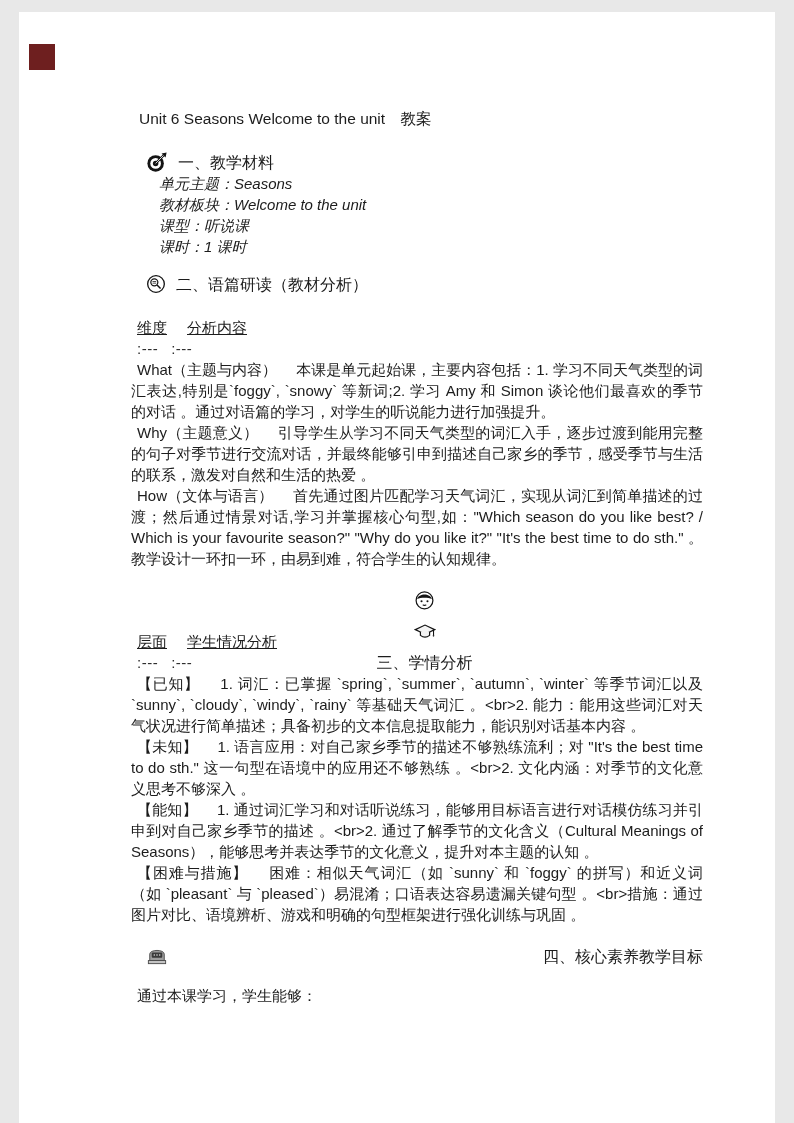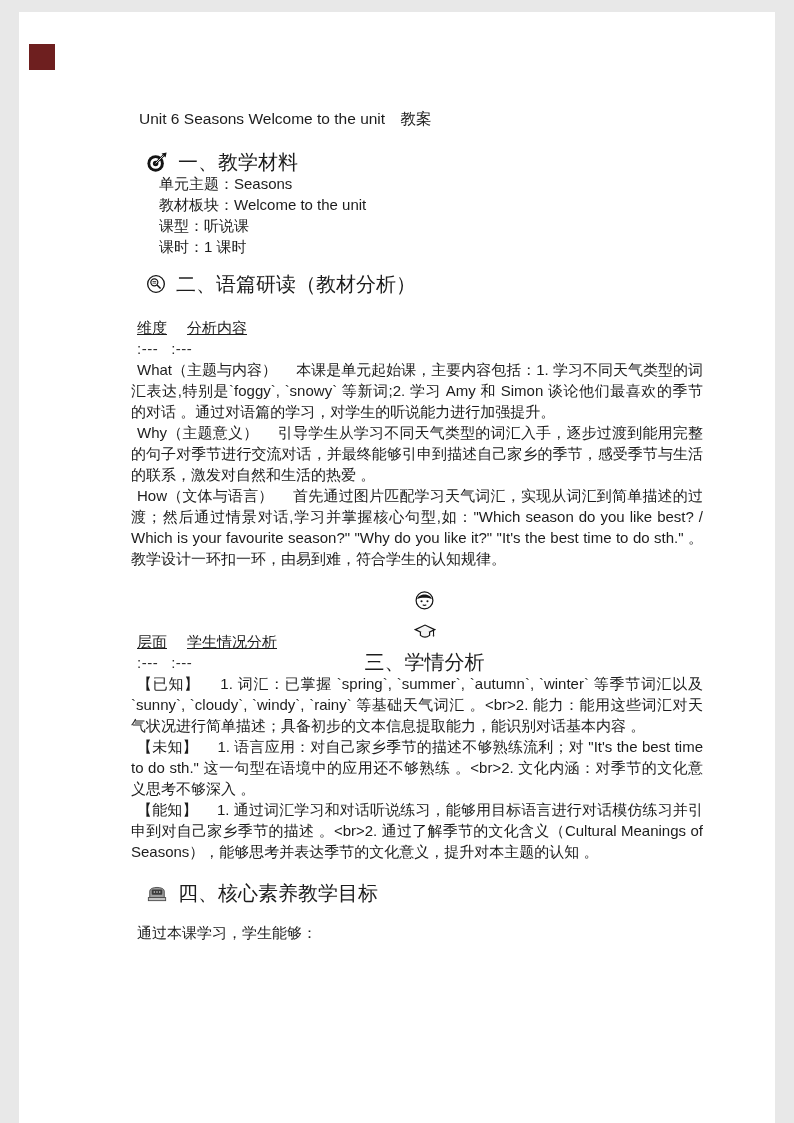--- a/index.html
+++ b/index.html
@@ -16,29 +16,29 @@
     position:absolute; left:10px; top:32px;
     width:26px; height:26px;
   }
   .content {
     position:absolute; left:112px; top:96px; width:572px;
     font-size:15px; line-height:21px;
   }
   .doc-title { padding-left:8px; margin:0 0 22px 0; font-size:15.5px; }
   .sec-h {
     display:flex; align-items:center; gap:10px;
-    padding-left:15px; font-size:20px; font-weight:400; height:22px;
+    padding-left:15px; font-size:16px; font-weight:400; height:22px;
   }
   .sec-h .icon { display:inline-flex; align-items:center; flex:0 0 auto; }
   .sec1 { margin:0; }
-  .items { margin:0; }
+  .items { margin:0;font-style:italic; }
   .item { padding-left:28px; }
   .sec2 { margin-top:16px; margin-bottom:22px;text-align:right; }
   .sec3 { margin-top:20px; margin-bottom:20px;flex-direction:column; }
-  .sec4 { margin-top:20px; margin-bottom:18px; }
+  .sec4 { margin-top:20px; margin-bottom:18px;justify-content:space-between; }
   .tbl-h { padding-left:6px;text-decoration:underline; }
   .tbl-h .c1 { margin-right:20px; }
   .tbl-sep { padding-left:6px; color:#2f2f2f; letter-spacing:0.5px; }
   .tbl-sep .s1 { margin-right:13px; }
   .para { margin:0; text-indent:6px; text-align:justify; text-justify:inter-ideograph; }
   .closing { margin:0; text-indent:6px; }
 </style>
 </head>
 <body>
 
@@ -114,20 +114,21 @@
     </div>
     <div class="tbl-h">
       <span class="c1">层面</span><span>学生情况分析</span>
     </div>
     <div class="tbl-sep">
       <span class="s1">:---</span><span>:---</span>
     </div>
     <p class="para">【已知】　 1. 词汇：已掌握 `spring`, `summer`, `autumn`, `winter` 等季节词汇以及 `sunny`, `cloudy`, `windy`, `rainy` 等基础天气词汇 。&lt;br&gt;2. 能力：能用这些词汇对天气状况进行简单描述；具备初步的文本信息提取能力，能识别对话基本内容 。</p>
     <p class="para">【未知】　 1. 语言应用：对自己家乡季节的描述不够熟练流利；对 "It's the best time to do sth." 这一句型在语境中的应用还不够熟练 。&lt;br&gt;2. 文化内涵：对季节的文化意义思考不够深入 。</p>
     <p class="para">【能知】　 1. 通过词汇学习和对话听说练习，能够用目标语言进行对话模仿练习并引申到对自己家乡季节的描述 。&lt;br&gt;2. 通过了解季节的文化含义（Cultural Meanings of Seasons），能够思考并表达季节的文化意义，提升对本主题的认知 。</p>
+    <p class="para">【困难与措施】　 困难：相似天气词汇（如 `sunny` 和 `foggy` 的拼写）和近义词（如 `pleasant` 与 `pleased`）易混淆；口语表达容易遗漏关键句型 。&lt;br&gt;措施：通过图片对比、语境辨析、游戏和明确的句型框架进行强化训练与巩固 。</p>
 
     <div class="sec-h sec4">
       <span class="icon">
         <svg width="22" height="20" viewBox="0 0 24 22">
           <path d="M4 9 C4 3.5 20 3.5 20 9 L20 16 L4 16 Z" fill="#9d9d9d" stroke="#4a4a4a" stroke-width="1"></path>
           <rect x="6.2" y="7.2" width="11.6" height="5.6" rx="1" fill="#3a3a3a"></rect>
           <circle cx="9" cy="10" r="0.8" fill="#e8e8e8"></circle>
           <circle cx="12" cy="10" r="0.8" fill="#e8e8e8"></circle>
           <circle cx="15" cy="10" r="0.8" fill="#e8e8e8"></circle>
           <rect x="2.5" y="16" width="19" height="3.4" fill="#c4c4c4" stroke="#4a4a4a" stroke-width="1"></rect>

